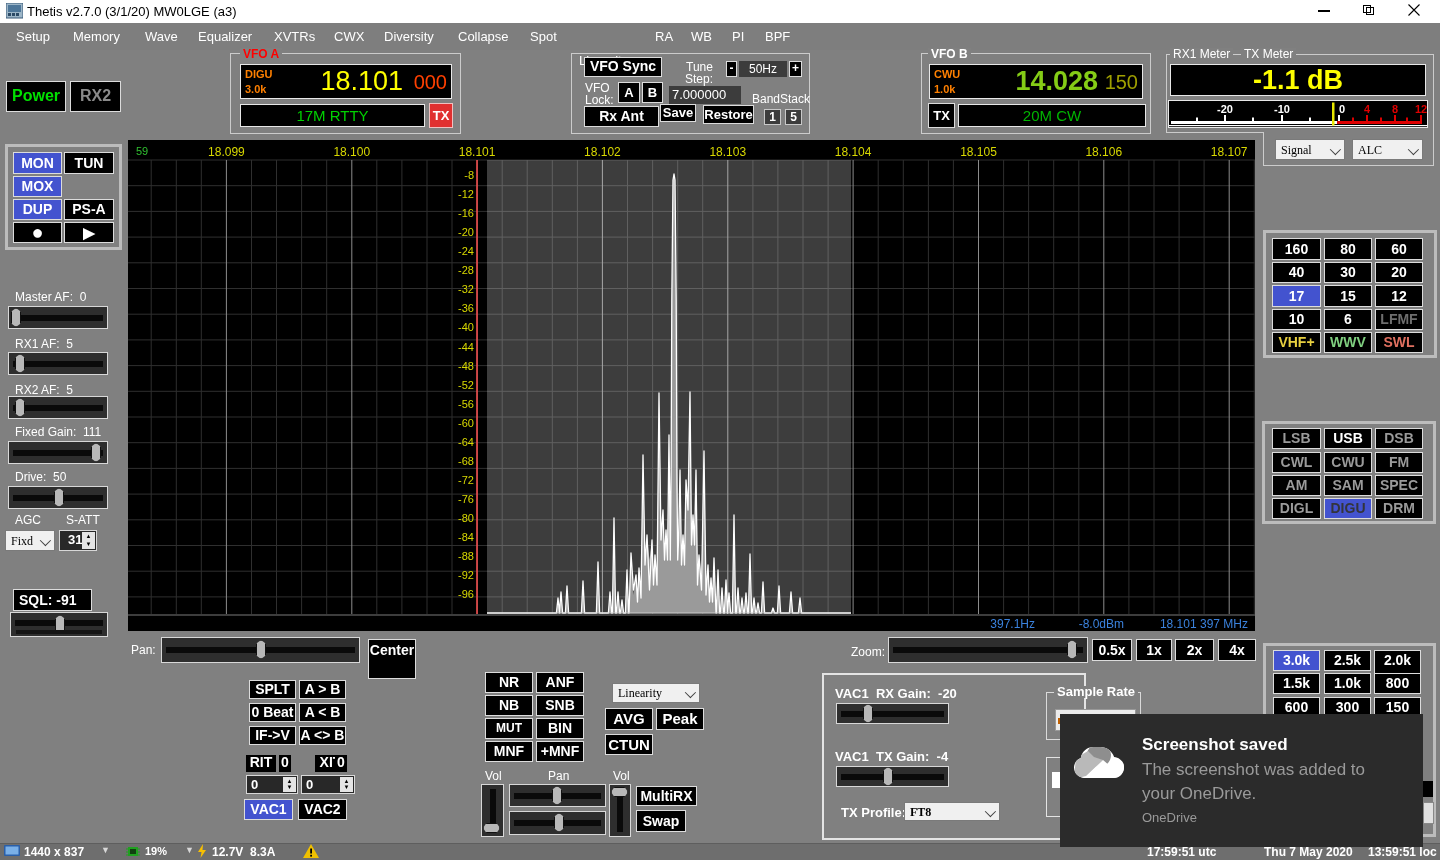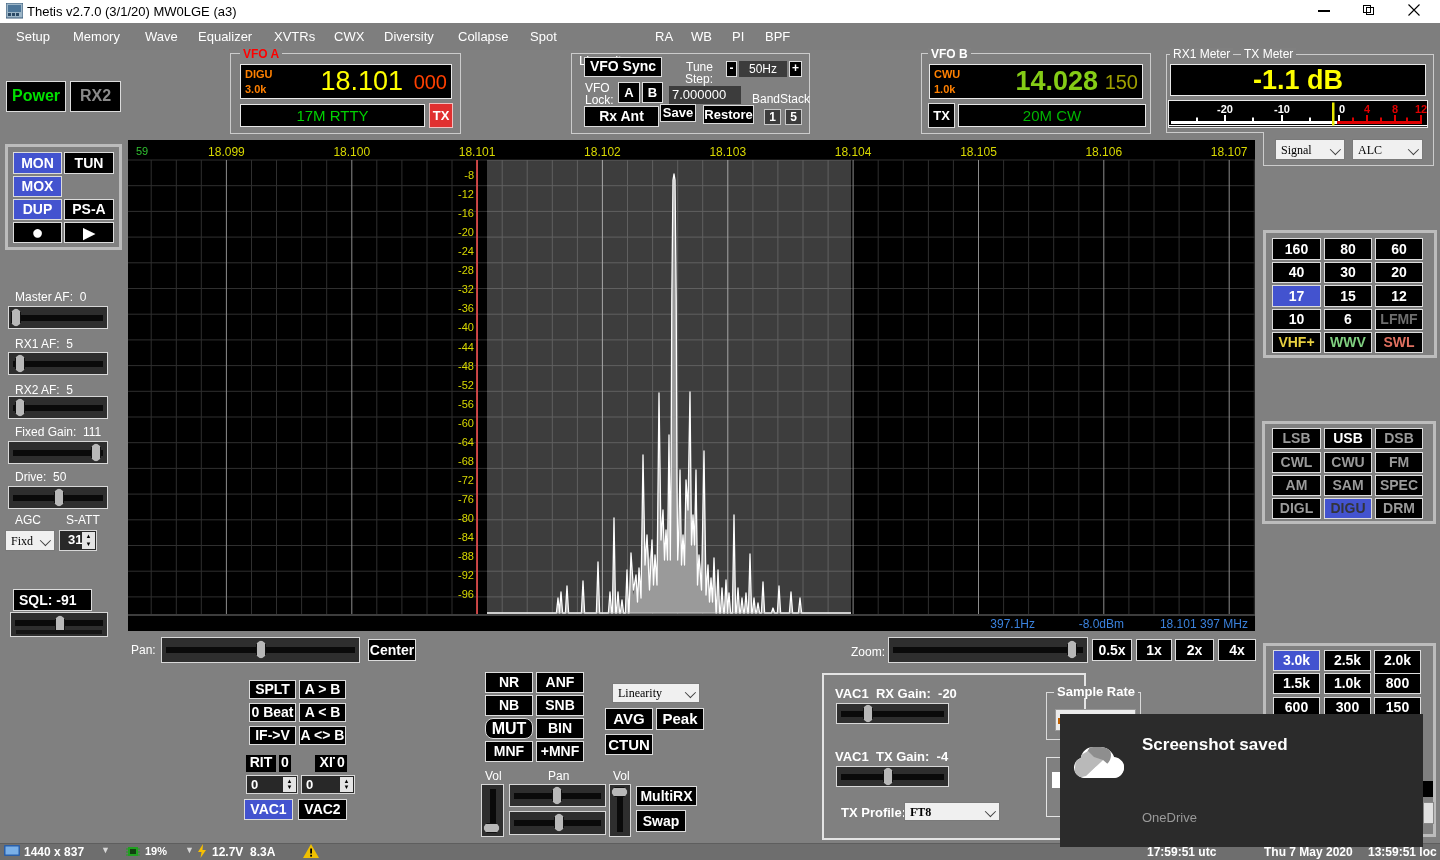--- a/index.html
+++ b/index.html
@@ -331,21 +331,21 @@
       <text x="907" y="488" fill="#3b82dd" font-size="12" text-anchor="end">397.1Hz</text>
       <text x="996" y="488" fill="#3b82dd" font-size="12" text-anchor="end">-8.0dBm</text>
       <text x="1120" y="488" fill="#3b82dd" font-size="12" text-anchor="end">18.101 397 MHz</text>
     </svg></div>
 
 <div class="lbl" style="left:131px;top:643px;">Pan:</div>
 <div class="sld" style="left:161px;top:637px;width:199px;height:26px;">
     <div class="track"></div>
     <div class="thumb" style="left:94px;top:2px;"></div>
   </div>
-<div class="btn" style="left:368px;top:639px;width:48px;height:22px;font-size:14px;line-height:20px;">Center</div>
+<div class="btn" style="left:368px;top:639px;width:48px;height:40px;font-size:14px;line-height:20px;">Center</div>
 <div class="lbl" style="left:851px;top:645px;">Zoom:</div>
 <div class="sld" style="left:888px;top:637px;width:200px;height:26px;">
     <div class="track"></div>
     <div class="thumb" style="left:178px;top:2px;"></div>
   </div>
 <div class="btn" style="left:1092px;top:639px;width:40px;height:22px;font-size:14px;line-height:20px;">0.5x</div>
 <div class="btn" style="left:1136px;top:639px;width:36px;height:22px;font-size:14px;line-height:20px;">1x</div>
 <div class="btn" style="left:1175px;top:639px;width:39px;height:22px;font-size:14px;line-height:20px;">2x</div>
 <div class="btn" style="left:1218px;top:639px;width:38px;height:22px;font-size:14px;line-height:20px;">4x</div>
 
@@ -411,21 +411,21 @@
     <span class="v">0</span>
     <span class="ud"></span>
   </div>
 <div class="btn blue" style="left:244px;top:799px;width:49px;height:21px;font-size:14px;line-height:19px;">VAC1</div>
 <div class="btn" style="left:298px;top:799px;width:49px;height:21px;font-size:14px;line-height:19px;">VAC2</div>
 
 <div class="btn" style="left:485px;top:672px;width:48px;height:21px;font-size:14px;line-height:19px;">NR</div>
 <div class="btn" style="left:536px;top:672px;width:48px;height:21px;font-size:14px;line-height:19px;">ANF</div>
 <div class="btn" style="left:485px;top:695px;width:48px;height:21px;font-size:14px;line-height:19px;">NB</div>
 <div class="btn" style="left:536px;top:695px;width:48px;height:21px;font-size:14px;line-height:19px;">SNB</div>
-<div class="btn" style="left:485px;top:718px;width:48px;height:21px;font-size:16px;line-height:19px;border-radius:8px;">MUT</div>
+<div class="btn" style="left:485px;top:718px;width:48px;height:21px;font-size:12px;line-height:19px;">MUT</div>
 <div class="btn" style="left:536px;top:718px;width:48px;height:21px;font-size:14px;line-height:19px;">BIN</div>
 <div class="btn" style="left:485px;top:741px;width:48px;height:21px;font-size:14px;line-height:19px;">MNF</div>
 <div class="btn" style="left:536px;top:741px;width:48px;height:21px;font-size:14px;line-height:19px;">+MNF</div>
 <div class="drop" style="left:612px;top:683px;width:88px;height:20px;">
     <span>Linearity</span>
   </div>
 <div class="btn" style="left:605px;top:708px;width:48px;height:22px;font-size:15px;line-height:20px;">AVG</div>
 <div class="btn" style="left:656px;top:708px;width:48px;height:22px;font-size:15px;line-height:20px;">Peak</div>
 <div class="btn" style="left:605px;top:734px;width:48px;height:21px;font-size:15px;line-height:19px;">CTUN</div>
 
@@ -516,14 +516,15 @@
         </clipPath>
       </defs>
     <g clip-path="url(#cl)">
       <rect x="0" y="0" width="50" height="34" fill="#ffffff"></rect>
       <circle cx="25" cy="10" r="12" fill="#8e8e8e"></circle>
       <path d="M0 32 L2 13 L14 6 L20 12 L29 15 L12 32 Z" fill="#b9b9b9"></path>
       <path d="M0 34 L12 31 L29 15 L36 21 L50 15 L50 34 Z" fill="#ffffff"></path>
     </g>
   </svg>
   <div class="abs" style="left:82px;top:21px;color:#fff;font-size:17px;font-weight:bold;">Screenshot saved</div>
+  <div class="abs" style="left:82px;top:44px;color:#9a9a9a;font-size:17px;line-height:24px;">The screenshot was added to<br>your OneDrive.</div>
   <div class="abs" style="left:82px;top:96px;color:#9a9a9a;font-size:13px;">OneDrive</div>
 </div>
 
 </body></html>

